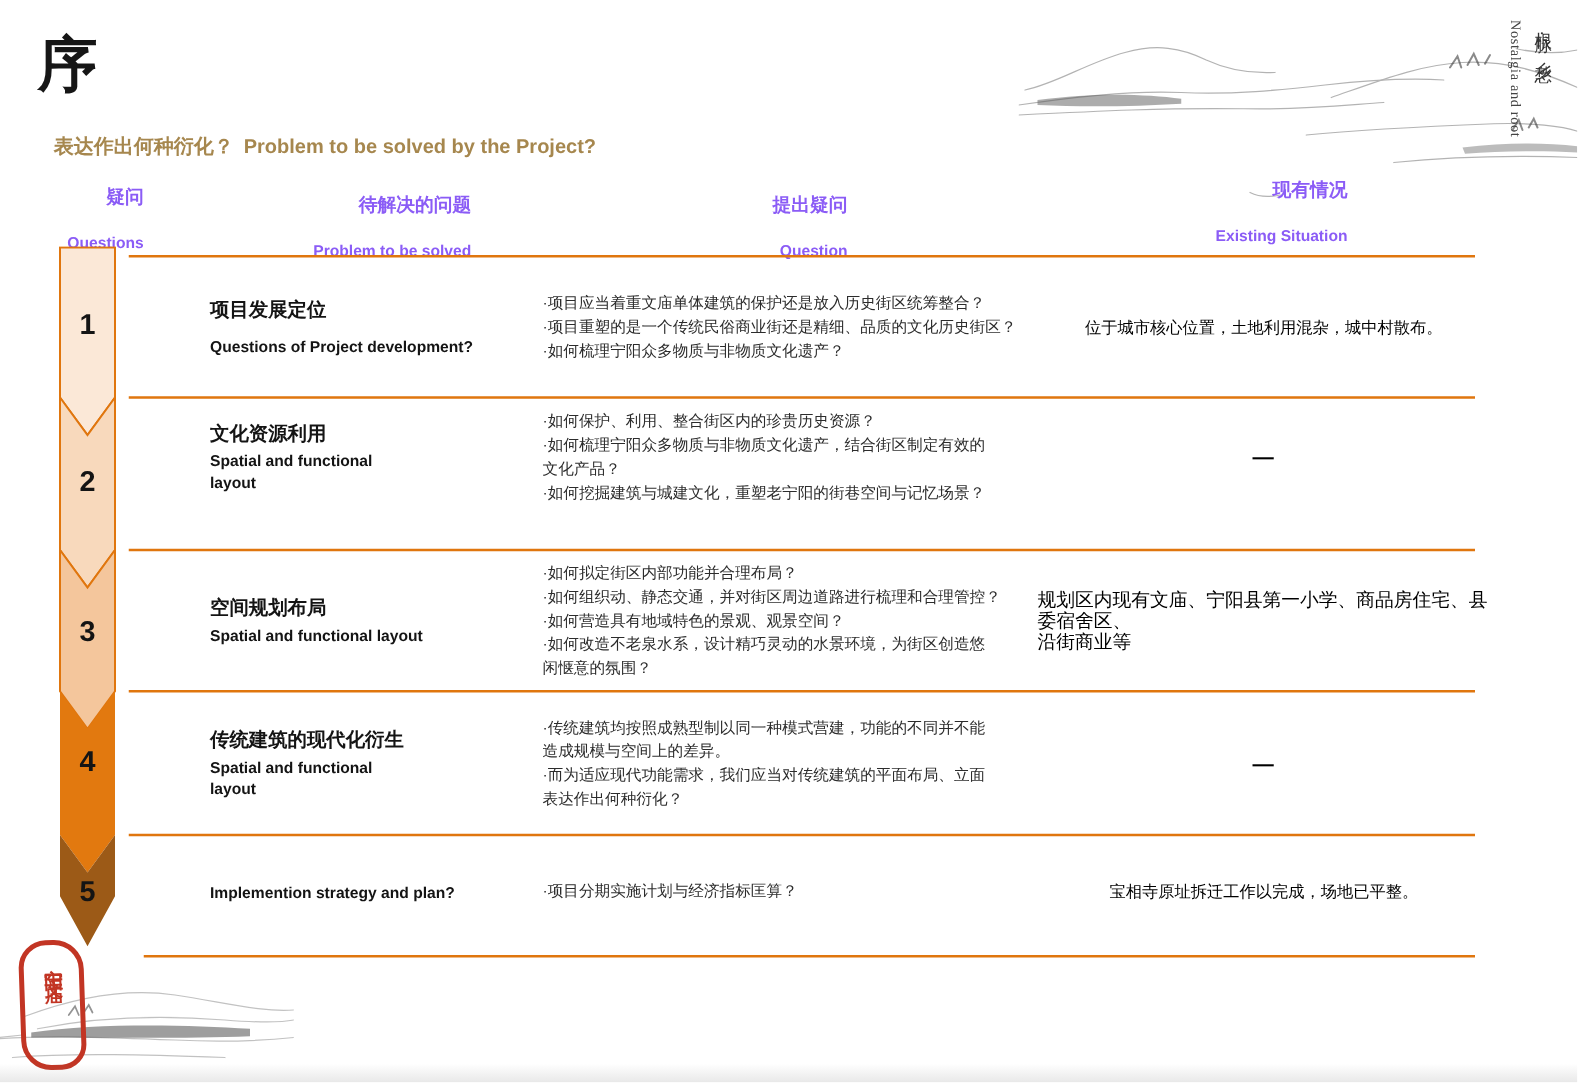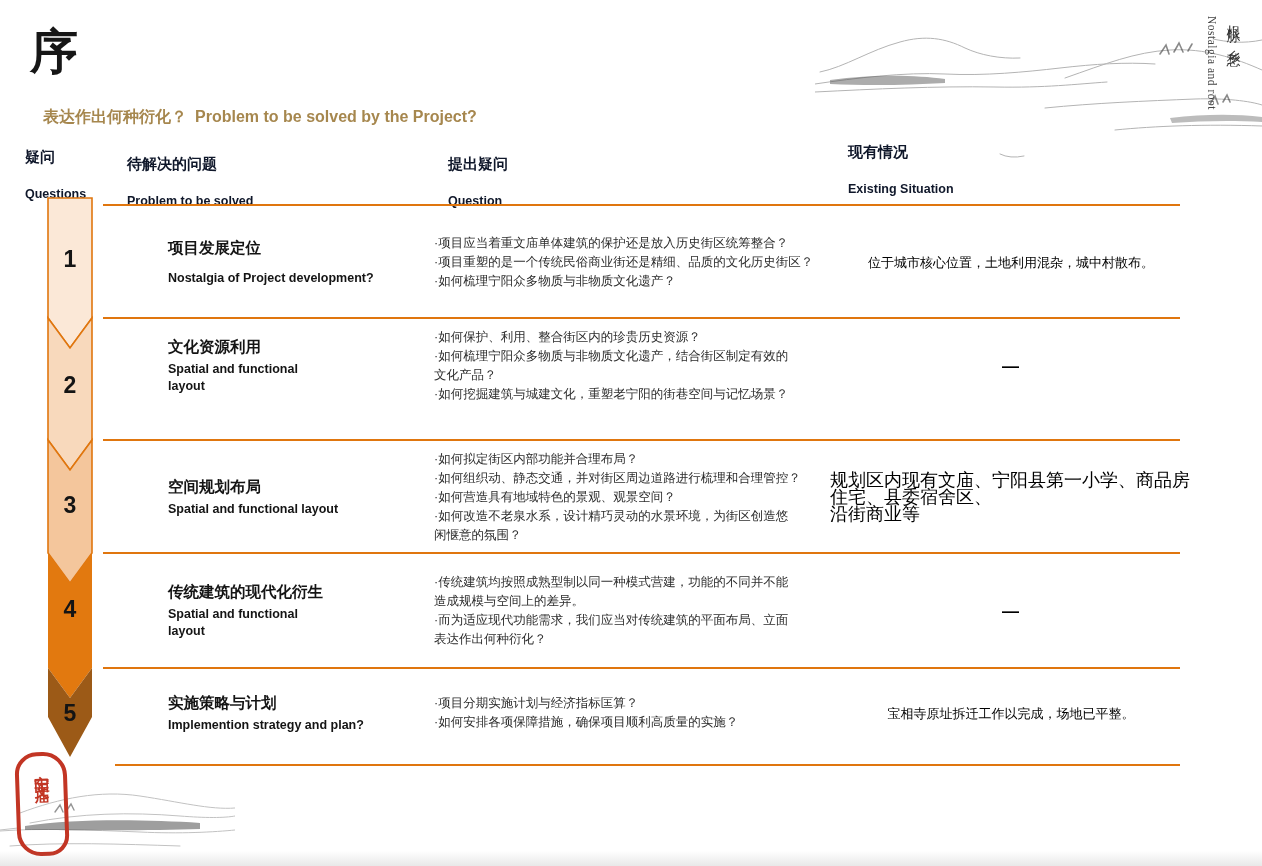--- a/index.html
+++ b/index.html
@@ -4,39 +4,39 @@
 <style>
   html,body{margin:0;padding:0;background:#ffffff;}
   .canvas{position:relative;width:1262px;height:866px;background:#ffffff;overflow:hidden;
           font-family:"Liberation Sans",sans-serif;color:#222;}
 
   .page-title{position:absolute;left:30px;top:20px;font-size:48px;font-weight:600;color:#161616;letter-spacing:2px;}
 
   .subtitle{position:absolute;left:43px;top:107px;font-size:16px;font-weight:700;color:#A6874E;}
   .subtitle .zh{margin-right:8px;}
 
-  .col-head{position:absolute;text-align:left;color:#0f172a;}
+  .col-head{position:absolute;text-align:right;color:#8b5cf6;}
   .col-head .zh{font-size:15px;font-weight:700;}
   .col-head .en{font-size:12.5px;font-weight:700;margin-top:20px;}
 
   .hline{position:absolute;left:103px;width:1077px;height:2px;background:#E0760E;}
 
   .trow{position:absolute;left:0;width:1262px;}
   .cell-problem{position:absolute;left:168px;width:255px;top:50%;transform:translateY(-50%);}
   .problem-zh{font-size:15.5px;font-weight:700;color:#141414;}
   .problem-en{font-size:12.5px;font-weight:700;color:#141414;white-space:pre-line;line-height:17px;margin-top:3px;}
   .gap .problem-en{margin-top:11px;}
 
   .cell-q{position:absolute;left:434px;width:382px;top:50%;transform:translateY(-50%);
           font-size:12.5px;line-height:19px;color:#2c2c2c;}
   .q-line{white-space:pre-line;}
 
   .cell-exist{position:absolute;left:830px;width:362px;top:50%;transform:translateY(-50%);
               font-size:13px;line-height:17px;color:#000000;text-align:center;white-space:pre-line;}
-  .cell-exist.left{text-align:left;font-size:18px;}
+  .cell-exist.left{text-align:left;font-size:15px;}
   .cell-exist.dash{font-weight:700;font-size:17px;letter-spacing:1px;}
 
   .arrow-svg{position:absolute;left:47px;top:197px;}
   .arrow-num{font-family:"Liberation Sans",sans-serif;font-size:23px;font-weight:700;fill:#141414;}
 
   .motto-zh{position:absolute;right:20px;top:14px;writing-mode:vertical-rl;text-orientation:upright;
             font-family:"Liberation Serif",serif;font-size:14px;color:#333;letter-spacing:3px;}
   .motto-en{position:absolute;right:44px;top:16px;writing-mode:vertical-rl;
             font-family:"Liberation Serif",serif;font-size:11.5px;color:#444;letter-spacing:0.5px;}
 
@@ -118,21 +118,21 @@
     <text class="arrow-num" x="23" y="70" text-anchor="middle">1</text>
     <text class="arrow-num" x="23" y="196" text-anchor="middle">2</text>
     <text class="arrow-num" x="23" y="316" text-anchor="middle">3</text>
     <text class="arrow-num" x="23" y="420" text-anchor="middle">4</text>
     <text class="arrow-num" x="23" y="524" text-anchor="middle">5</text>
   </svg>
 
   <div class="trow" style="top:205px;height:113px;">
     <div class="cell-problem gap">
       <div class="problem-zh">项目发展定位</div>
-      <div class="problem-en">Nostalgia of Project development?</div>
+      <div class="problem-en">Questions of Project development?</div>
     </div>
     <div class="cell-q">
       <div class="q-line">·项目应当着重文庙单体建筑的保护还是放入历史街区统筹整合？</div>
       <div class="q-line">·项目重塑的是一个传统民俗商业街还是精细、品质的文化历史街区？</div>
       <div class="q-line">·如何梳理宁阳众多物质与非物质文化遗产？</div>
     </div>
     <div class="cell-exist">位于城市核心位置，土地利用混杂，城中村散布。</div>
   </div>
 
   <div class="trow" style="top:318px;height:96px;">
@@ -176,26 +176,24 @@
       <div class="q-line">·传统建筑均按照成熟型制以同一种模式营建，功能的不同并不能
 造成规模与空间上的差异。</div>
       <div class="q-line">·而为适应现代功能需求，我们应当对传统建筑的平面布局、立面
 表达作出何种衍化？</div>
     </div>
     <div class="cell-exist dash">—</div>
   </div>
 
   <div class="trow" style="top:668px;height:90px;">
     <div class="cell-problem">
-      <div class="problem-zh">实施策略与计划</div>
       <div class="problem-en">Implemention strategy and plan?</div>
     </div>
     <div class="cell-q">
       <div class="q-line">·项目分期实施计划与经济指标匡算？</div>
-      <div class="q-line">·如何安排各项保障措施，确保项目顺利高质量的实施？</div>
     </div>
     <div class="cell-exist">宝相寺原址拆迁工作以完成，场地已平整。</div>
   </div>
 
   <svg class="ink" style="left:0;top:768px;" width="235" height="98" viewBox="0 0 235 98">
     <g fill="none" stroke="#999999" stroke-width="1" opacity="0.6" stroke-linecap="round">
       <path d="M20,45 C60,30 100,22 140,28 C180,34 210,42 235,40"></path>
       <path d="M30,55 C80,45 130,44 180,48 C205,50 225,50 235,48"></path>
       <path d="M0,63 C40,60 90,62 140,64 C180,66 215,64 235,62"></path>
       <path d="M10,78 C60,74 120,76 180,78"></path>

